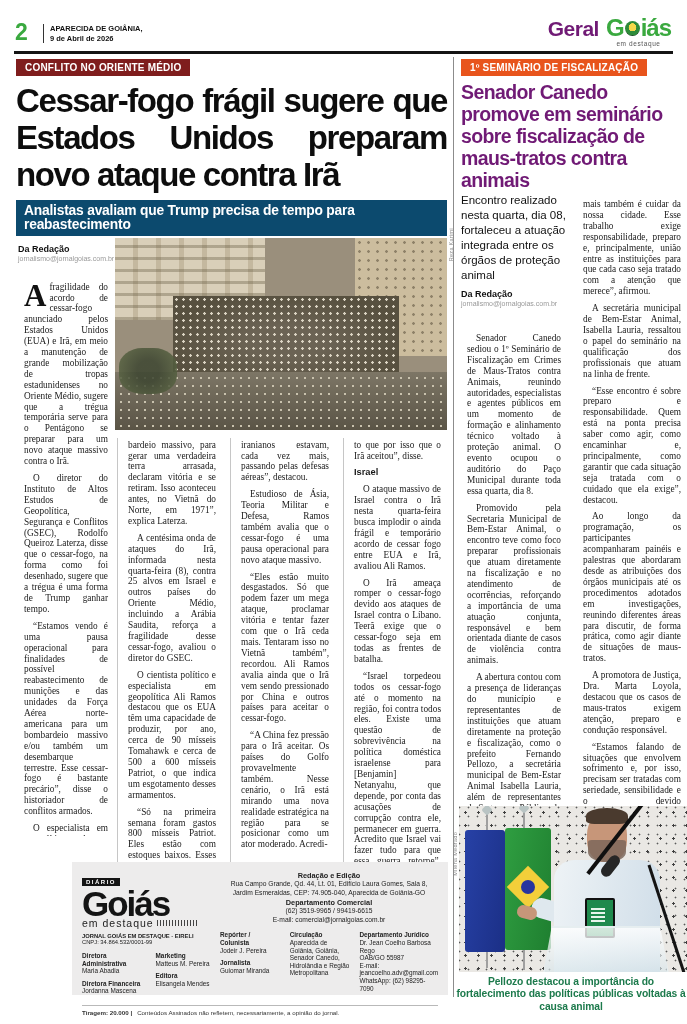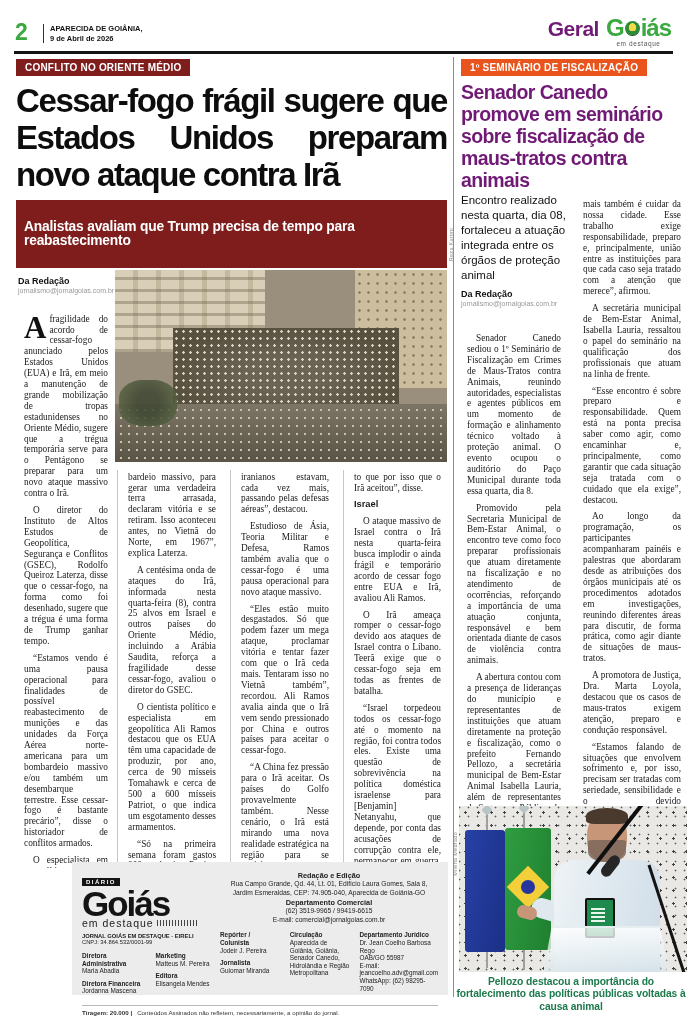--- a/index.html
+++ b/index.html
@@ -22,22 +22,22 @@
   .vdivider{position:absolute;left:453px;top:57px;width:1px;height:940px;background:#8c8c8c;}
 
   
   .kicker{display:inline-block;font:700 10px/1 "Liberation Sans",sans-serif;color:#fff;
           padding:4px 9px 3px;letter-spacing:.2px;}
   .k-green{background:#7f1d1d;}
   .k-orange{background:#e8541c;}
   .art-left{position:absolute;left:16px;top:57px;width:431px;}
   .art-left h1{margin:6px 0 7px;font:700 33px/37px "Liberation Sans",sans-serif;color:#0d0d0d;
                letter-spacing:-1.4px;text-align:justify;}
-  .deck{background:#7f1d1d;color:#fff;font:700 13.8px/1 "Liberation Sans",sans-serif;
-        padding:20px 8px;letter-spacing:-.2px;}
+  .deck{background:#0c4a6e;color:#fff;font:700 13.8px/1 "Liberation Sans",sans-serif;
+        padding:4px 8px;letter-spacing:-.2px;}
   .art-right{position:absolute;left:461px;top:57px;width:226px;}
   .art-right h2{margin:5px 0 2px;font:700 19.5px/22px "Liberation Sans",sans-serif;color:#701a75;
                 letter-spacing:-.6px;}
 
   
   .art-body{position:relative;}
   .byline-name{font:700 9px "Liberation Sans",sans-serif;color:#111;}
   .byline-mail{font:400 7px "Liberation Sans",sans-serif;color:#999;margin-top:1px;}
   .bodytext p{margin:6px;font-size:9.3px;line-height:10.9px;text-align:justify;text-indent:9px;}
   .bodytext p.noind{text-indent:0;}
@@ -183,21 +183,21 @@
       </div>
 
       <div class="col c1">
         <p class="noind"><span class="dropcap">A</span><span>fragilidade do acordo de cessar-fogo anunciado pelos Estados Unidos (EUA) e Irã, em meio a manutenção de grande mobilização de tropas estadunidenses no Oriente Médio, sugere que a trégua temporária serve para o Pentágono se preparar para um novo ataque massivo contra o Irã.</span></p>
         <p>O diretor do Instituto de Altos Estudos de Geopolítica, Segurança e Conflitos (GSEC), Rodolfo Queiroz Laterza, disse que o cessar-fogo, na forma como foi desenhado, sugere que a trégua é uma forma de Trump ganhar tempo.</p>
         <p>“Estamos vendo é uma pausa operacional para finalidades de possível reabastecimento de munições e das unidades da Força Aérea norte-americana para um bombardeio massivo e/ou também um desembarque terrestre. Esse cessar-fogo é bastante precário”, disse o historiador de conflitos armados.</p>
         <p>O especialista em geopolítica destaca que a movimentação de aeronaves na região é “colossal”, com cerca de 500 aviões dos EUA em operação, cerca de um quarto da frota aérea militar do país. Rodolfo ainda vê uma logística “crescente” e a brigada da artilharia de Washington mobilizada.</p>
         <p>“Isso não indica paralisia ou acordo. Os EUA têm um padrão para se retirar dos conflitos. Eles promovem uma operação de bom-</p>
       </div>
       <div class="col c2">
-        <p class="noind">bardeio massivo, para gerar uma verdadeira terra arrasada, declaram vitória e se retiram. Isso aconteceu antes, no Vietnã do Norte, em 1967”, explica Laterza.</p>
+        <p class="noind">bardeio massivo, para gerar uma verdadeira terra arrasada, declaram vitória e se retiram. Isso aconteceu antes, no Vietnã do Norte, em 1971”, explica Laterza.</p>
         <p>A centésima onda de ataques do Irã, informada nesta quarta-feira (8), contra 25 alvos em Israel e outros países do Oriente Médio, incluindo a Arábia Saudita, reforça a fragilidade desse cessar-fogo, avaliou o diretor do GSEC.</p>
         <p>O cientista político e especialista em geopolítica Ali Ramos destacou que os EUA têm uma capacidade de produzir, por ano, cerca de 90 mísseis Tomahawk e cerca de 500 a 600 mísseis Patriot, o que indica um esgotamento desses armamentos.</p>
         <p>“Só na primeira semana foram gastos 800 mísseis Patriot. Eles estão com estoques baixos. Esses mísseis também são fornecidos ao Reino Unido, Japão, Austrália, Canadá e outros países. Existe um problema de estoque muito grande e, por isso, os ataques</p>
       </div>
       <div class="col c3">
         <p class="noind">iranianos estavam, cada vez mais, passando pelas defesas aéreas”, destacou.</p>
         <p>Estudioso de Ásia, Teoria Militar e Defesa, Ramos também avalia que o cessar-fogo é uma pausa operacional para novo ataque massivo.</p>
         <p>“Eles estão muito desgastados. Só que podem fazer um mega ataque, proclamar vitória e tentar fazer com que o Irã ceda mais. Tentaram isso no Vietnã também”, recordou. Ali Ramos avalia ainda que o Irã vem sendo pressionado por China e outros países para aceitar o cessar-fogo.</p>
         <p>“A China fez pressão para o Irã aceitar. Os países do Golfo provavelmente também. Nesse cenário, o Irã está mirando uma nova realidade estratégica na região para se posicionar como um ator moderado. Acredi-</p>
       </div>

